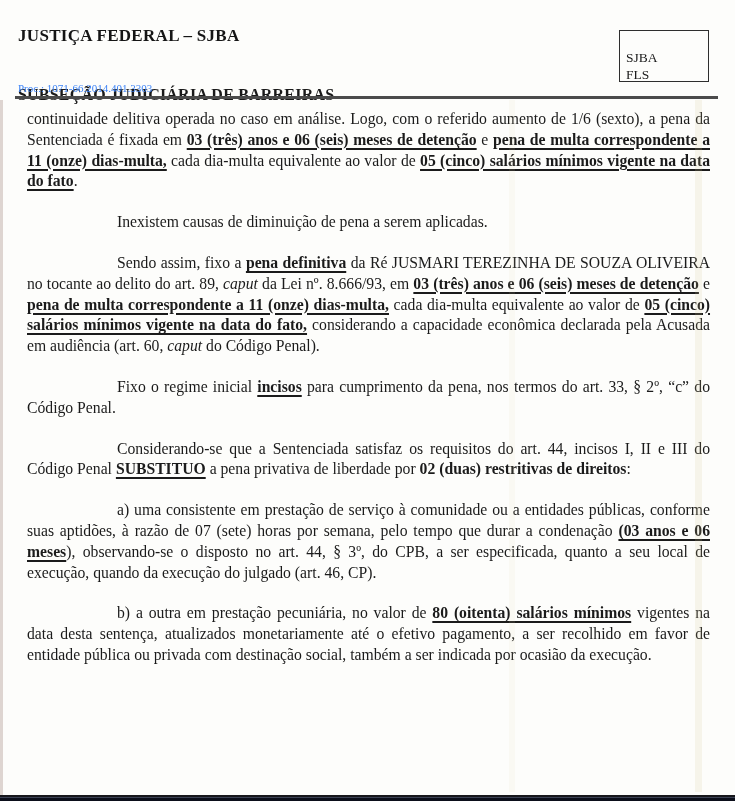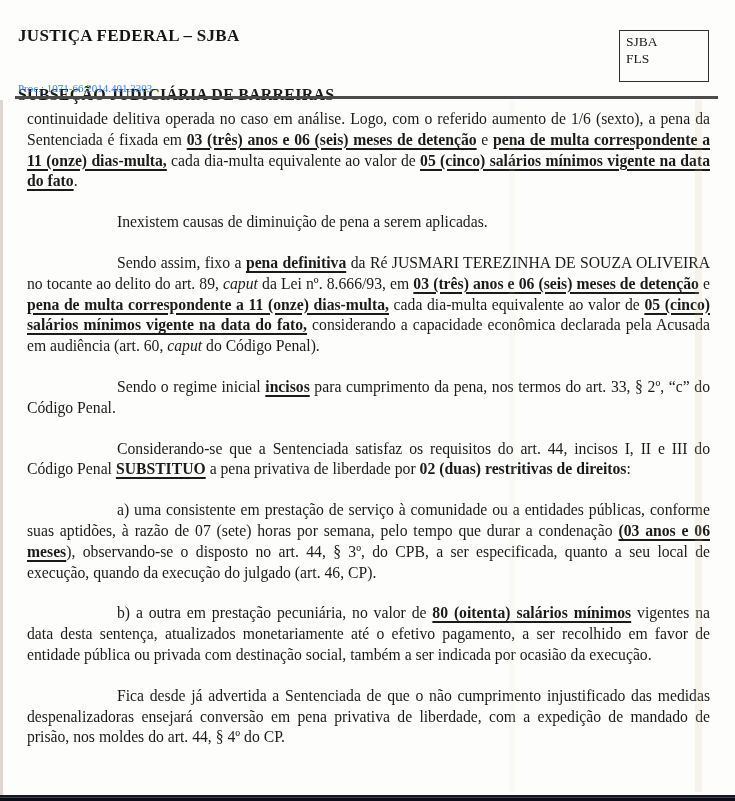--- a/index.html
+++ b/index.html
@@ -44,21 +44,21 @@
     font-size: 11px;
     color: #3b82f6;
     white-space: nowrap;
   }
   .stamp-box {
     position: absolute;
     left: 619px; top: 30px;
     width: 90px; height: 52px;
     border: 1.5px solid #2e2e2e;
     box-sizing: border-box;
-    padding: 2px 0 0 6px;
+    padding: 18px 0 0 6px;
     font-size: 13.5px;
     line-height: 17px;
     color: #1a1a1a;
     background: #fdfdfb;
   }
   .rule {
     position: absolute;
     left: 15px; top: 96px;
     width: 703px; height: 2.5px;
     background: #4b4b4b;
@@ -127,25 +127,24 @@
       <div>SJBA</div>
       <div>FLS</div>
     </div>
     <div class="rule"></div>
   </header>
 
   <main class="doc-body" id="doc-body">
       <p class="para"><span class="run-n">continuidade delitiva operada no caso em análise. Logo, com o referido aumento de 1/6 (sexto), a pena da Sentenciada é fixada em </span><span class="run-bu">03 (três) anos e 06 (seis) meses de detenção</span><span class="run-n"> e </span><span class="run-bu">pena de multa correspondente a 11 (onze) dias-multa,</span><span class="run-n"> cada dia-multa equivalente ao valor de </span><span class="run-bu">05 (cinco) salários mínimos vigente na data do fato</span><span class="run-n">.</span></p>
       <p class="para indent"><span class="run-n">Inexistem causas de diminuição de pena a serem aplicadas.</span></p>
       <p class="para indent"><span class="run-n">Sendo assim, fixo a </span><span class="run-bu">pena definitiva</span><span class="run-n"> da Ré JUSMARI TEREZINHA DE SOUZA OLIVEIRA no tocante ao delito do art. 89, </span><span class="run-i">caput</span><span class="run-n"> da Lei nº. 8.666/93, em </span><span class="run-bu">03 (três) anos e 06 (seis) meses de detenção</span><span class="run-n"> e </span><span class="run-bu">pena de multa correspondente a 11 (onze) dias-multa,</span><span class="run-n"> cada dia-multa equivalente ao valor de </span><span class="run-bu">05 (cinco) salários mínimos vigente na data do fato,</span><span class="run-n"> considerando a capacidade econômica declarada pela Acusada em audiência (art. 60, </span><span class="run-i">caput</span><span class="run-n"> do Código Penal).</span></p>
-      <p class="para indent"><span class="run-n">Sendo o regime inicial </span><span class="run-bu">incisos</span><span class="run-n"> para cumprimento da pena, nos termos do art. 33, § 2º, “c” do Código Penal.</span></p>
+      <p class="para indent"><span class="run-n">Fixo o regime inicial </span><span class="run-bu">incisos</span><span class="run-n"> para cumprimento da pena, nos termos do art. 33, § 2º, “c” do Código Penal.</span></p>
       <p class="para indent"><span class="run-n">Considerando-se que a Sentenciada satisfaz os requisitos do art. 44, incisos I, II e III do Código Penal </span><span class="run-bu">SUBSTITUO</span><span class="run-n"> a pena privativa de liberdade por </span><span class="run-b">02 (duas) restritivas de direitos</span><span class="run-n">:</span></p>
       <p class="para indent"><span class="run-n">a) uma consistente em prestação de serviço à comunidade ou a entidades públicas, conforme suas aptidões, à razão de 07 (sete) horas por semana, pelo tempo que durar a condenação </span><span class="run-bu">(03 anos e 06 meses</span><span class="run-n">), observando-se o disposto no art. 44, § 3º, do CPB, a ser especificada, quanto a seu local de execução, quando da execução do julgado (art. 46, CP).</span></p>
       <p class="para indent"><span class="run-n">b) a outra em prestação pecuniária, no valor de </span><span class="run-bu">80 (oitenta) salários mínimos</span><span class="run-n"> vigentes na data desta sentença, atualizados monetariamente até o efetivo pagamento, a ser recolhido em favor de entidade pública ou privada com destinação social, também a ser indicada por ocasião da execução.</span></p>
-      <p class="para indent"><span class="run-n">Fica desde já advertida a Sentenciada de que o não cumprimento injustificado das medidas despenalizadoras ensejará conversão em pena privativa de liberdade, com a expedição de mandado de prisão, nos moldes do art. 44, § 4º do CP.</span></p>
     </main>
 
   <div class="edge-left"></div>
   <div class="band-mid"></div>
   <div class="band-right"></div>
   <div class="bottom-bar"></div>
 
 </div>
 
 </body></html>

